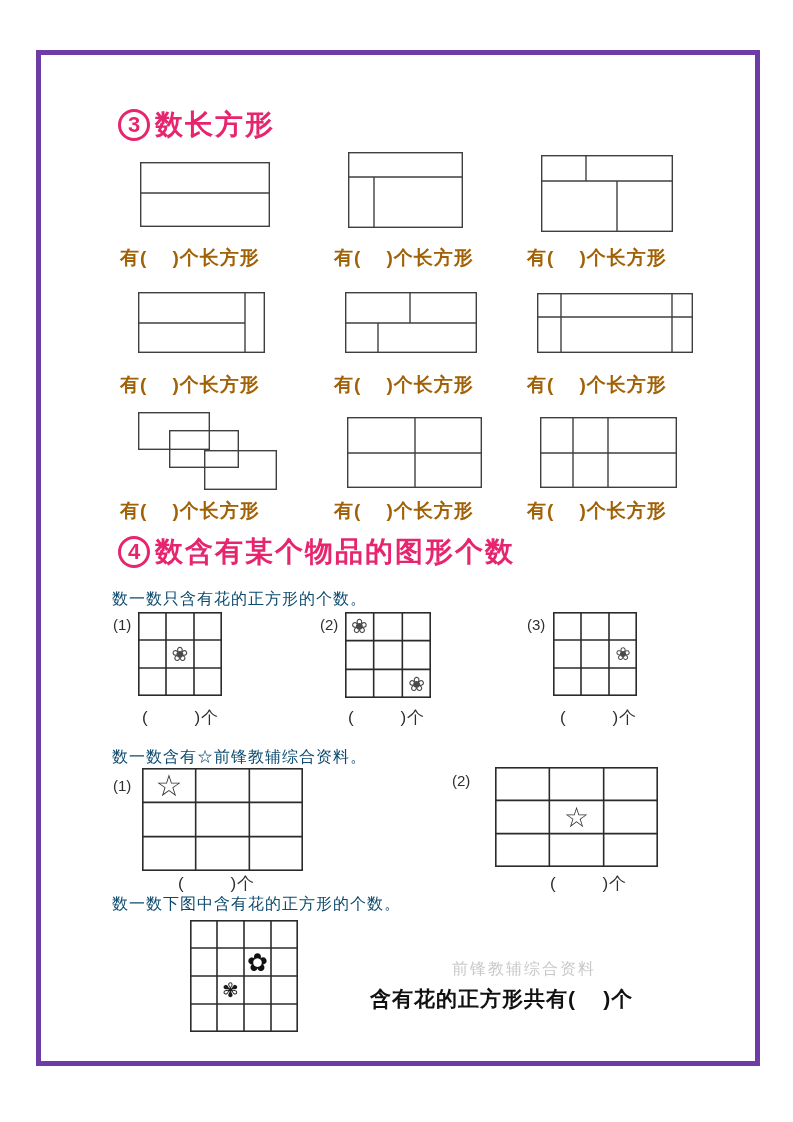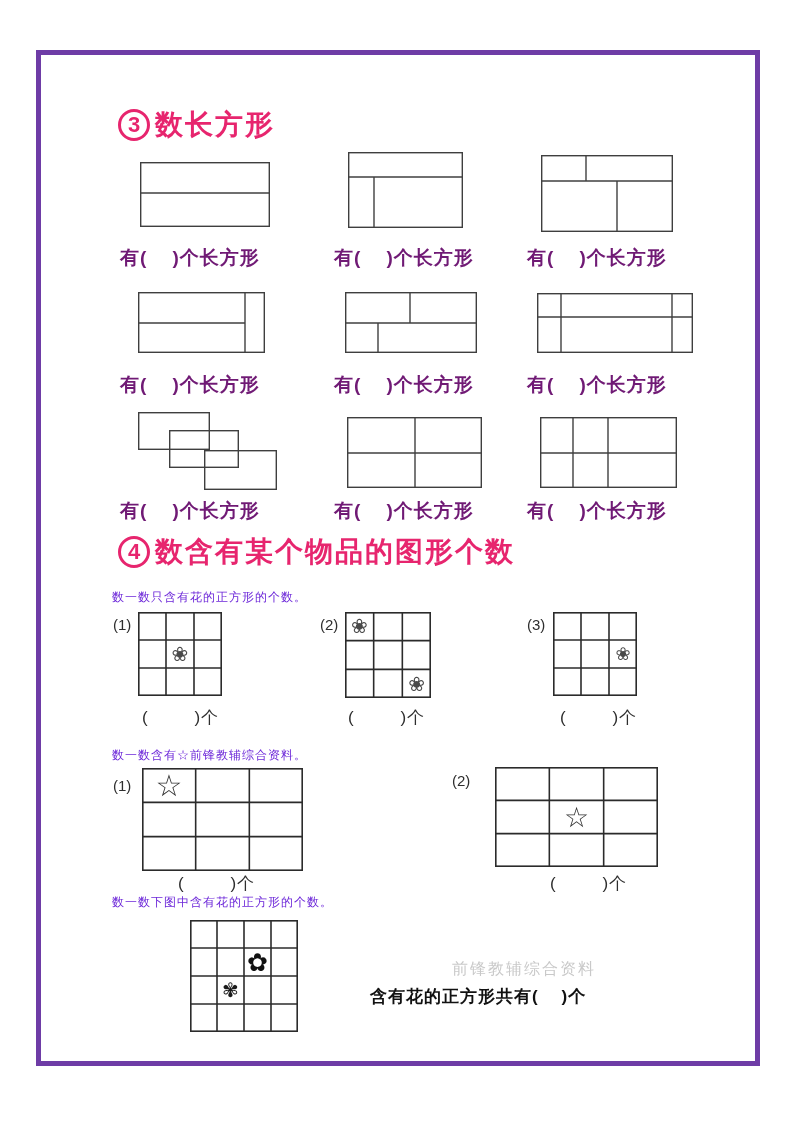--- a/index.html
+++ b/index.html
@@ -3,26 +3,26 @@
 <meta charset="utf-8">
 <style>
   * { margin:0; padding:0; box-sizing:border-box; }
   html,body { background:#ffffff; }
   body { font-family:"Liberation Sans", sans-serif; }
   .sheet { position:relative; width:793px; height:1122px; background:#ffffff; overflow:hidden; }
   .frame { position:absolute; left:36px; top:50px; width:724px; height:1016px; border:5px solid var(--purple,#6E3CA6); }
   .abs { position:absolute; }
   .sec-title { display:flex; align-items:center; gap:5px; font-weight:bold; font-size:28px; color:var(--pink,#E7256E); letter-spacing:2px; }
   .badge { width:32px; height:32px; flex:0 0 32px; border:3px solid var(--pink,#E7256E); border-radius:50%; display:flex; align-items:center; justify-content:center; font-size:22px; font-weight:bold; color:var(--pink,#E7256E); letter-spacing:0; }
-  .cap { font-weight:bold; font-size:19px; color:#701a75; white-space:pre; letter-spacing:1px; }
-  .prompt { font-size:12px; color:#6d28d9; letter-spacing:1px; white-space:pre; }
+  .cap { font-weight:bold; font-size:19px; color:#a16207; white-space:pre; letter-spacing:1px; }
+  .prompt { font-size:16px; color:#0c4a6e; letter-spacing:1px; white-space:pre; }
   .lbl { font-size:15px; color:#2e2e2e; }
   .anscap { font-size:17px; color:#2e2e2e; white-space:pre; letter-spacing:1px; }
   .watermark { font-size:16px; color:var(--wm,#c9c9c9); letter-spacing:2px;margin-top:39px; }
-  .bold-ans { font-size:17px; font-weight:bold; color:#111; white-space:pre; letter-spacing:1px; }
+  .bold-ans { font-size:21px; font-weight:bold; color:#111; white-space:pre; letter-spacing:1px; }
   .fig svg { display:block; }
 </style>
 </head>
 <body>
 
 <div class="sheet">
   <div class="frame"></div>
 
   <div class="abs sec-title" style="left:118px; top:106px;">
     <span class="badge">3</span>

